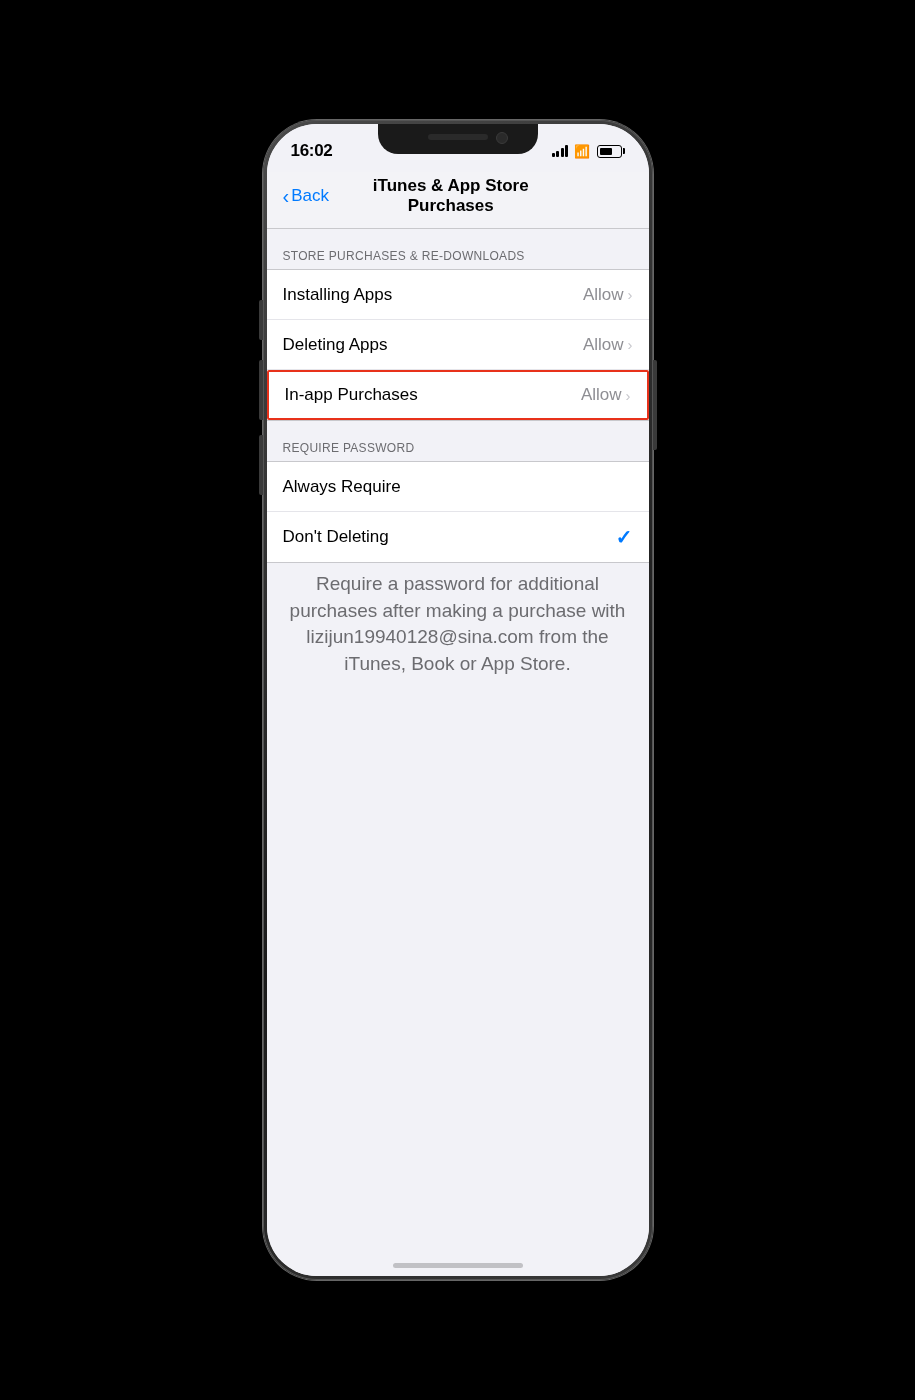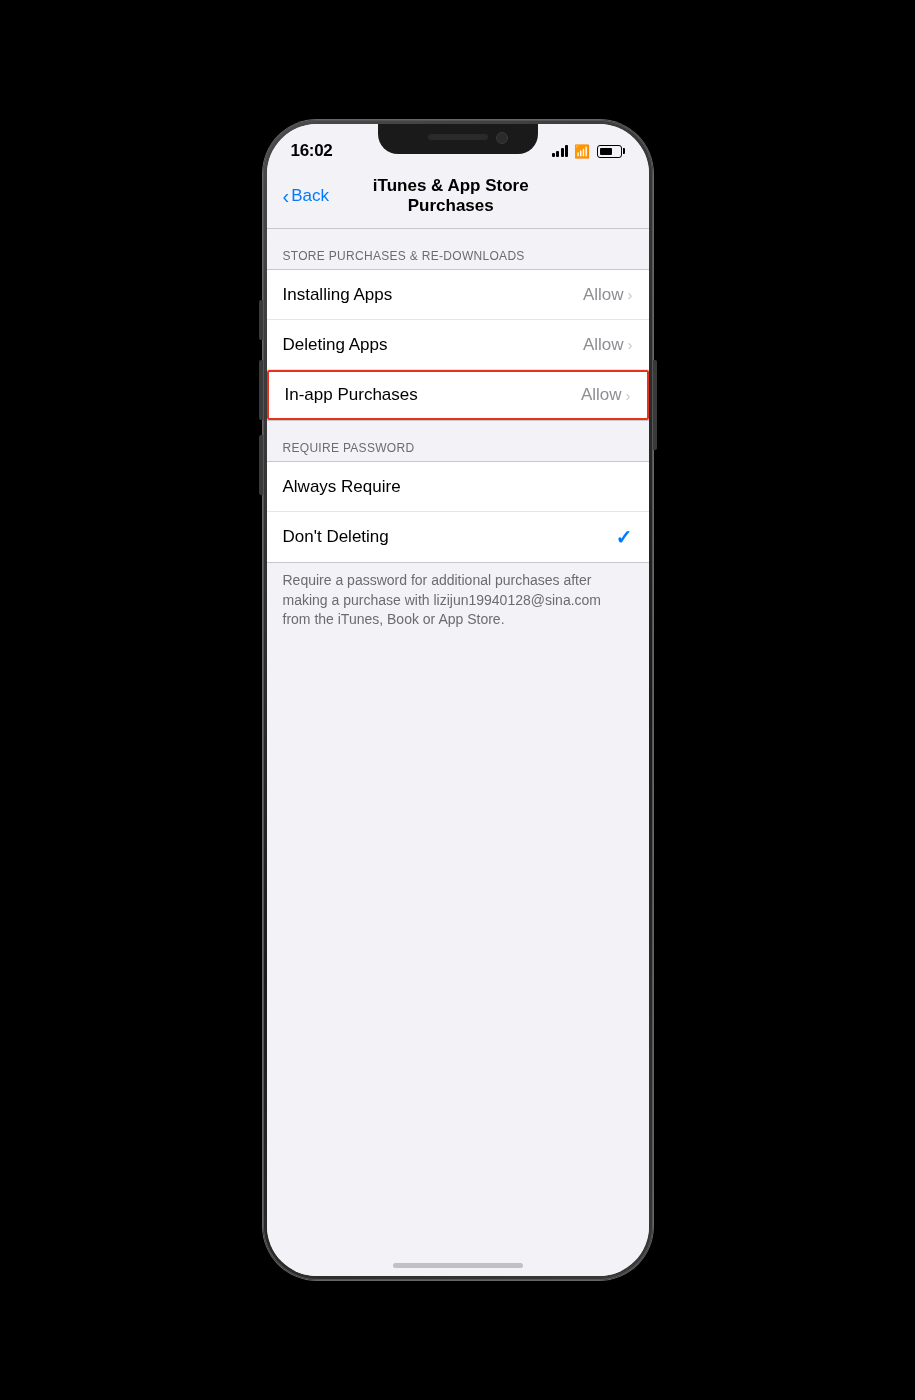--- a/index.html
+++ b/index.html
@@ -273,23 +273,24 @@
     
     .checkmark {
       color: #007aff;
       font-size: 20px;
       font-weight: 600;
     }
 
     
     .footer-note {
       padding: 8px 16px 16px;
-      font-size: 14px;
+      font-size: 19px;
       color: #6c6c70;
       line-height: 1.4;
+      text-align: center;
     }
 
     
     .home-indicator {
       position: absolute;
       bottom: 8px;
       left: 50%;
       transform: translateX(-50%);
       width: 130px;
       height: 5px;

